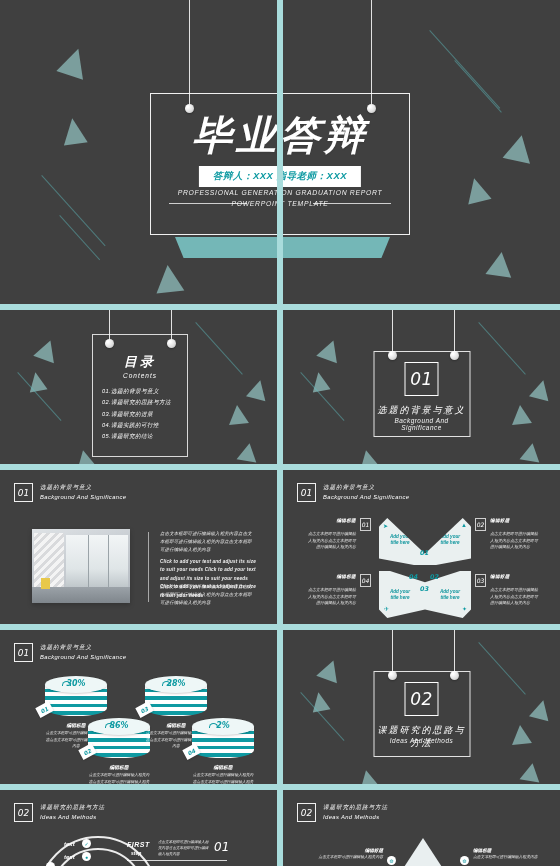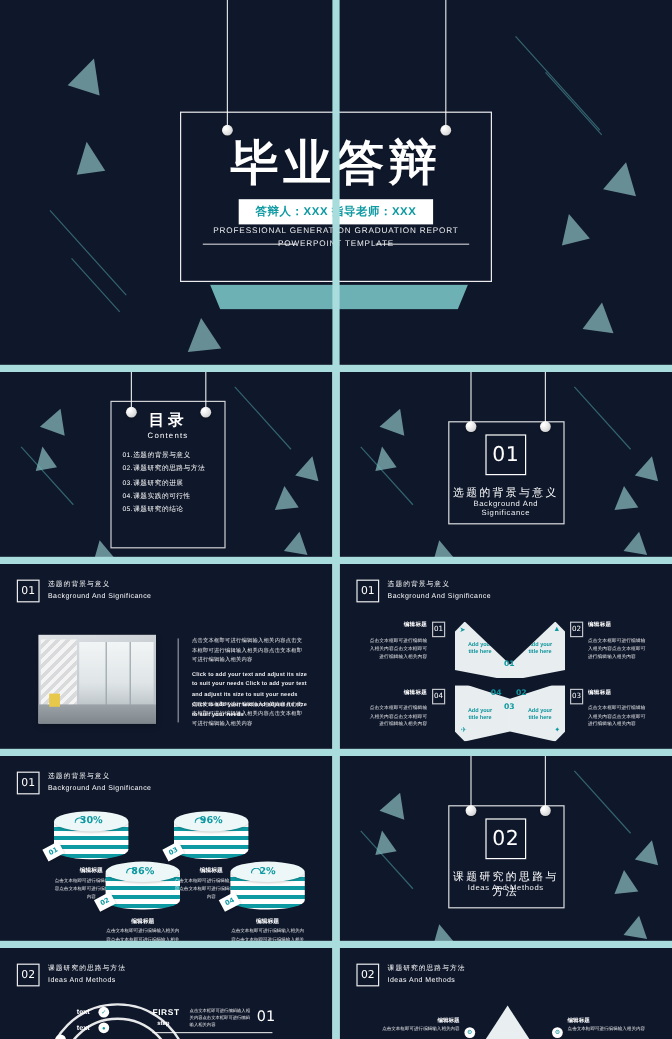--- a/index.html
+++ b/index.html
@@ -14,22 +14,23 @@
     width:560px; height:866px;
     background:#ffffff;
     display:grid;
     grid-template-columns:277px 277px;
     grid-template-rows:310px 160px 160px 160px 76px;
     column-gap:6px;
     row-gap:0px;
   }
   .slide{
     position:relative;
-    background:#0f172a;
+    background:#404040;
     overflow:hidden;
+    font-style:italic;
   }
   
   .band{
     position:absolute; left:0; width:560px; height:6px;
     background:#a9dcdc; z-index:40;
   }
   .band.b1{ top:304px; }
   .band.b2{ top:464px; }
   .band.b3{ top:624px; }
   .band.b4{ top:784px; }
@@ -257,21 +258,21 @@
     <div class="tri" style="left:75px;top:140px;border-left:10px solid transparent;border-right:10px solid transparent;border-bottom:19px solid #9fd8d6;transform:rotate(-12deg);"></div>
     <div class="dline" style="left:196px;top:12px;width:70px;transform:rotate(48deg);"></div>
     <div class="dline" style="left:18px;top:62px;width:65px;transform:rotate(48deg);"></div>
 
     <div class="string" style="left:109px;height:34px;"></div>
     <div class="string" style="left:171px;height:34px;"></div>
     <div class="knob" style="left:105px;top:29px;"></div>
     <div class="knob" style="left:167px;top:29px;"></div>
 
     <div style="position:absolute;left:92px;top:24px;width:96px;height:123px;border:1px solid rgba(255,255,255,.8);">
-      <div style="text-align:center;color:#fff;font-size:13px;font-weight:700;letter-spacing:3px;margin-top:6px;">目录</div>
+      <div style="text-align:center;color:#fff;font-size:13px;font-weight:700;letter-spacing:3px;margin-top:18px;">目录</div>
       <div style="text-align:center;color:#fff;font-size:6.5px;letter-spacing:1px;margin-top:1px;">Contents</div>
       <div style="margin-top:6px;">
         <div style="color:#fff;font-size:5.6px;letter-spacing:.4px;padding:3.2px 0 0 9px;">01.选题的背景与意义</div>
         <div style="color:#fff;font-size:5.6px;letter-spacing:.4px;padding:3.2px 0 0 9px;">02.课题研究的思路与方法</div>
         <div style="color:#fff;font-size:5.6px;letter-spacing:.4px;padding:3.2px 0 0 9px;">03.课题研究的进展</div>
         <div style="color:#fff;font-size:5.6px;letter-spacing:.4px;padding:3.2px 0 0 9px;">04.课题实践的可行性</div>
         <div style="color:#fff;font-size:5.6px;letter-spacing:.4px;padding:3.2px 0 0 9px;">05.课题研究的结论</div>
       </div>
     </div>
   </div>
@@ -426,21 +427,21 @@
       </div>
       <div class="cyl-cap">编辑标题</div>
       <div class="cyl-txt">点击文本框即可进行编辑输入相关内容点击文本框即可进行编辑输入相关内容</div>
     </div>
 
     <div class="cyl" style="left:145px;top:46px;">
       <div class="cyl-body">
         <div class="cyl-rings"></div>
         <div class="cyl-top"></div>
         <div class="cyl-gauge"></div>
-        <div class="cyl-pct">96%</div>
+        <div class="cyl-pct">28%</div>
         <div class="cyl-tag">03</div>
       </div>
       <div class="cyl-cap">编辑标题</div>
       <div class="cyl-txt">点击文本框即可进行编辑输入相关内容点击文本框即可进行编辑输入相关内容</div>
     </div>
 
     <div class="cyl" style="left:192px;top:88px;">
       <div class="cyl-body">
         <div class="cyl-rings"></div>
         <div class="cyl-top"></div>

